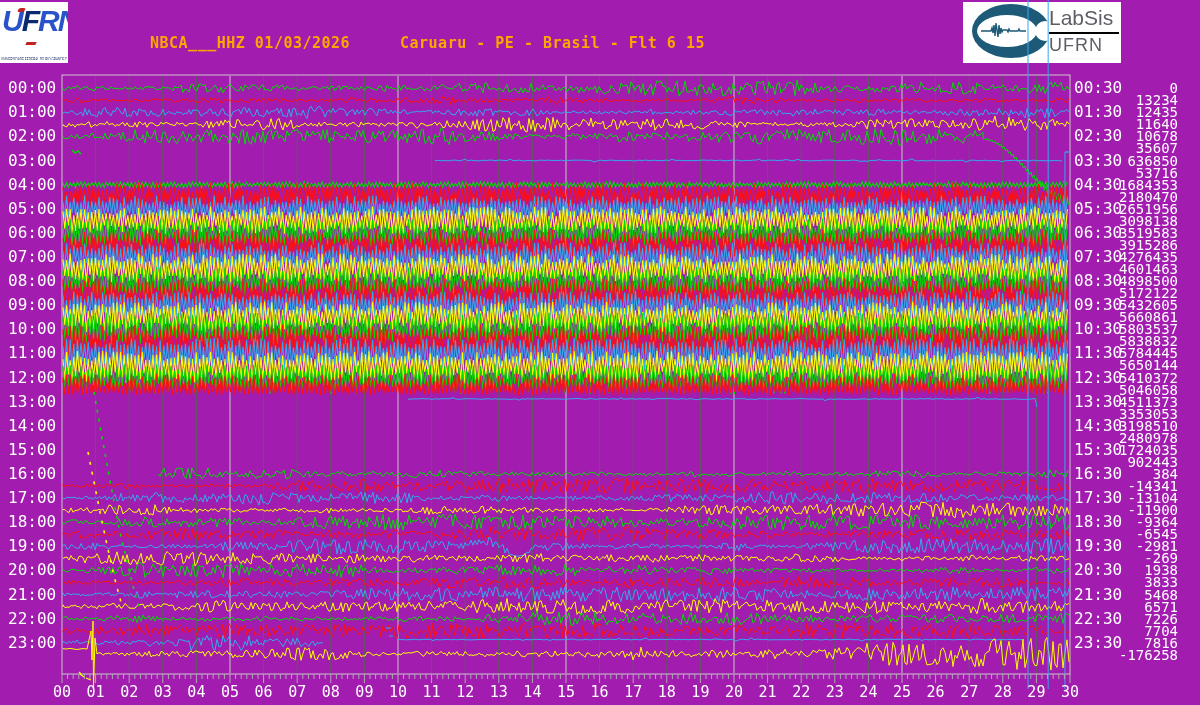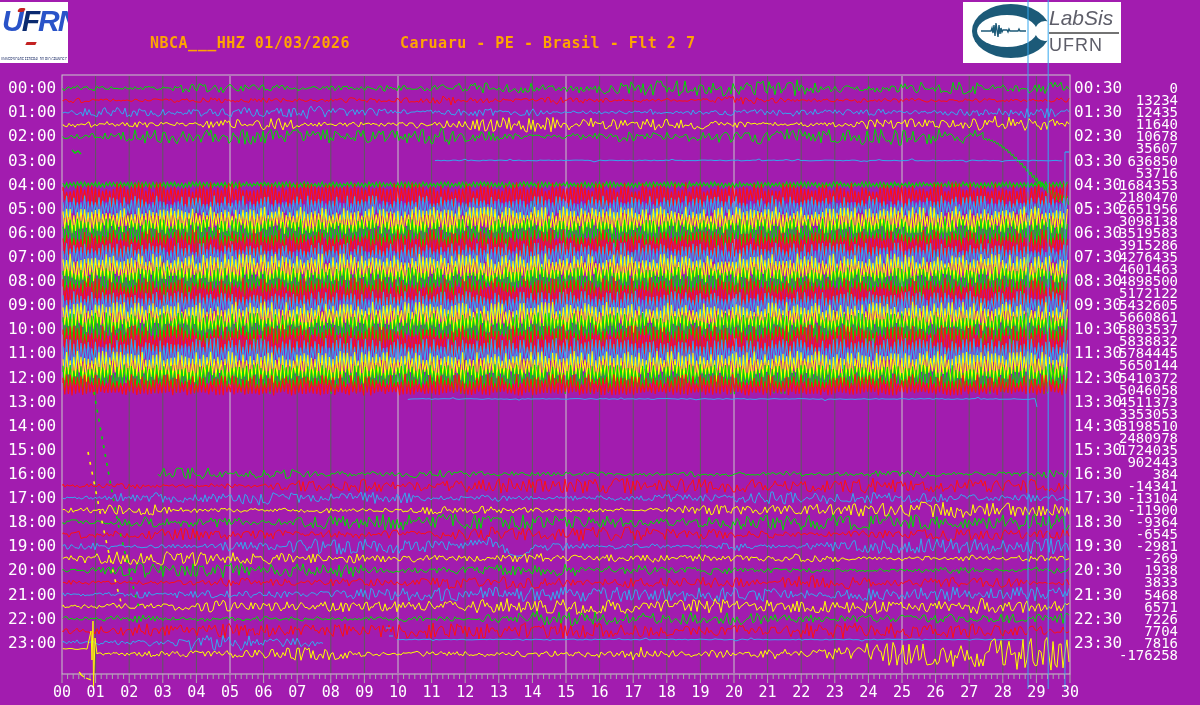--- a/index.html
+++ b/index.html
@@ -15,39 +15,39 @@
   .ufrn-cap{position:absolute;left:1px;top:48px;width:66px;height:10px;overflow:hidden;}
   .ufrn-cap span{display:inline-block;font-size:9px;white-space:nowrap;color:#1b2b66;
                  transform:scale(0.34,0.55);transform-origin:0 0;font-family:"Liberation Sans",sans-serif;}
   
   .title{position:absolute;top:34px;font-size:15px;font-weight:bold;color:#ffa500;letter-spacing:0.5px;white-space:pre;}
   #title1{left:150px;}
   #title2{left:400px;}
   
   .labsis-box{position:absolute;left:963px;top:2px;width:158px;height:61px;background:#fff;overflow:hidden;}
   .labsis-text{position:absolute;left:86px;top:4px;width:70px;font-family:"Liberation Sans",sans-serif;color:#5e5e69;}
-  .labsis-text .l1{font-size:21px;line-height:24px;border-bottom:2px solid #737373;display:block;padding-bottom:2px;font-style:italic;}
+  .labsis-text .l1{font-size:21px;line-height:24px;border-bottom:2px solid #000000;display:block;padding-bottom:2px;}
   .labsis-text .l2{font-size:18px;line-height:22px;display:block;letter-spacing:1px;}
   svg{display:block;}
   #plot-svg{position:absolute;left:0;top:0;z-index:5;pointer-events:none;}
 </style>
 </head>
 <body>
 
 <div id="page">
 
   <div class="ufrn-box">
     <div class="ufrn-word"><span>U</span><span class="f">F</span><span>R</span><span>N</span></div>
     <div class="ufrn-red"></div>
     <div class="ufrn-red2"></div>
     <div class="ufrn-cap"><span>UNIVERSIDADE FEDERAL DO RIO GRANDE DO NORTE</span></div>
   </div>
 
   <div id="title1" class="title">NBCA___HHZ 01/03/2026</div>
-  <div id="title2" class="title">Caruaru - PE - Brasil - Flt 2 7</div>
+  <div id="title2" class="title">Caruaru - PE - Brasil - Flt 6 15</div>
 
   <div class="labsis-box">
     <svg width="86" height="61" viewBox="0 0 86 61">
       <ellipse cx="48" cy="29" rx="39" ry="27" fill="#1c5a78"></ellipse>
       <ellipse cx="44" cy="29" rx="30" ry="16" fill="#ffffff"></ellipse>
       <circle cx="82" cy="29" r="10" fill="#ffffff"></circle>
       <path d="M18 29 h10 l1 -3 l1 5 l1 -8 l1 11 l1 -13 l2 14 l1 -12 l1 9 l1 -6 l1 4 l1 -2 h4 l1 2 l1 -3 l1 2 h8 l1 -2 l1 2 h6" stroke="#1c5a78" stroke-width="1.4" fill="none"></path>
     </svg>
     <div class="labsis-text">
       <span class="l1">LabSis</span>

